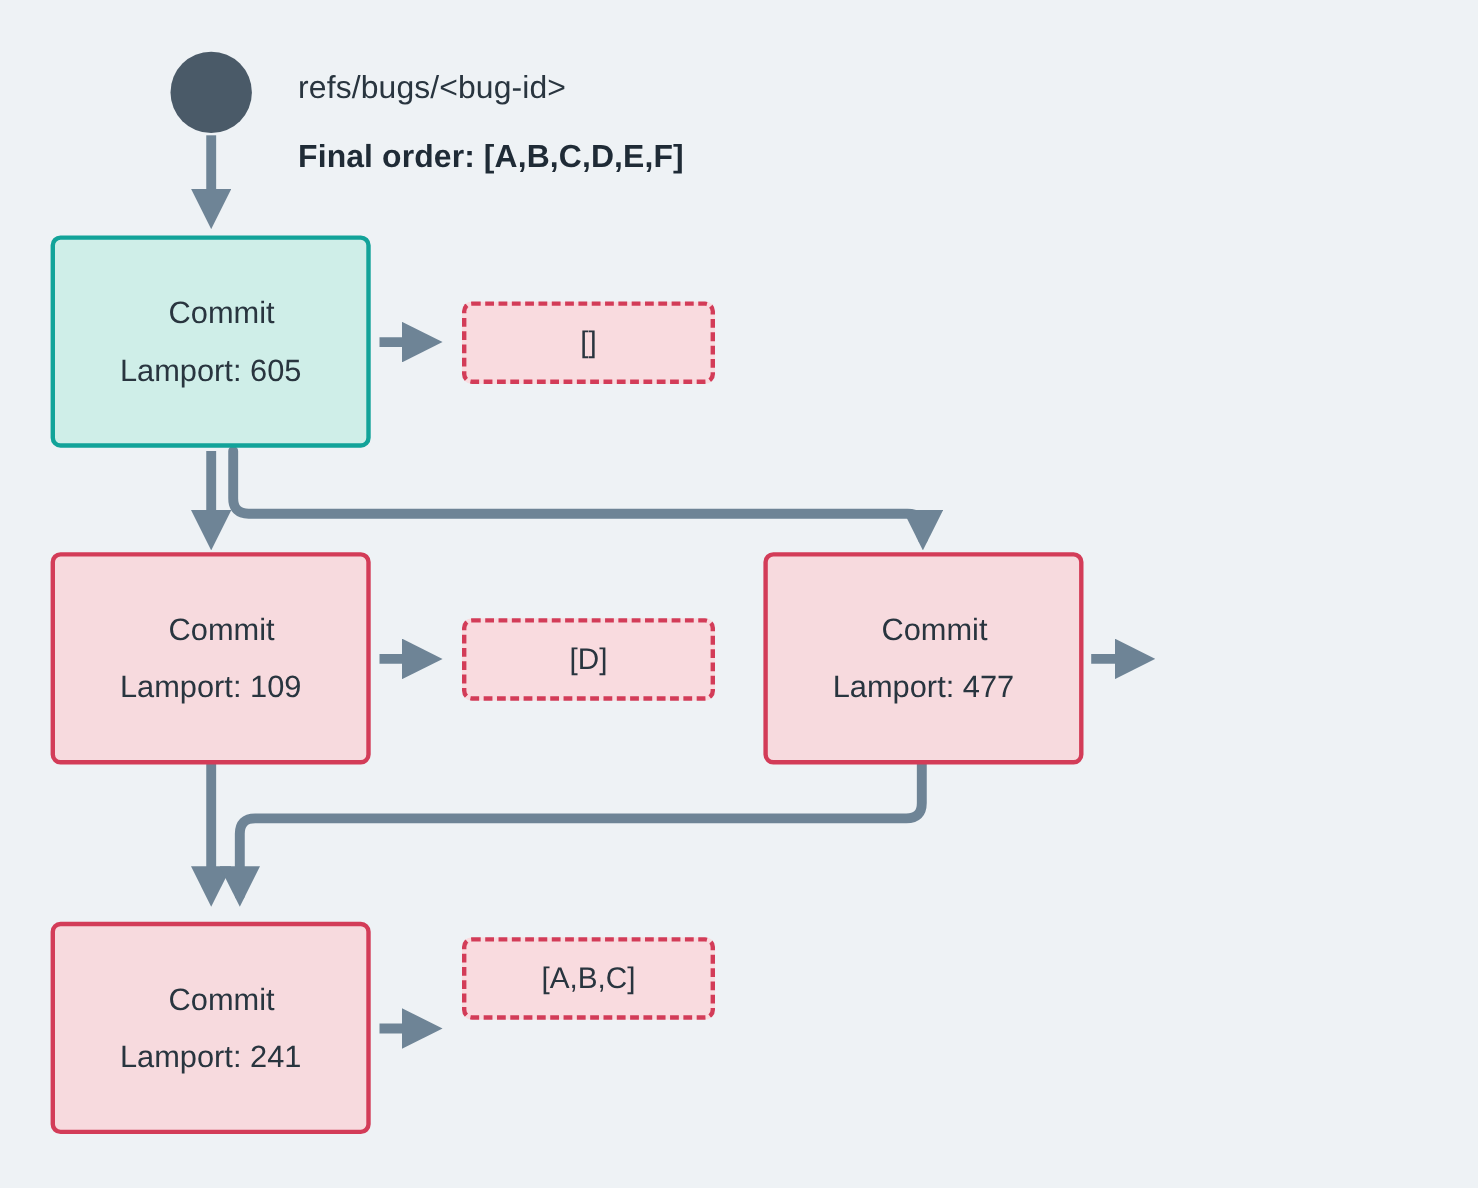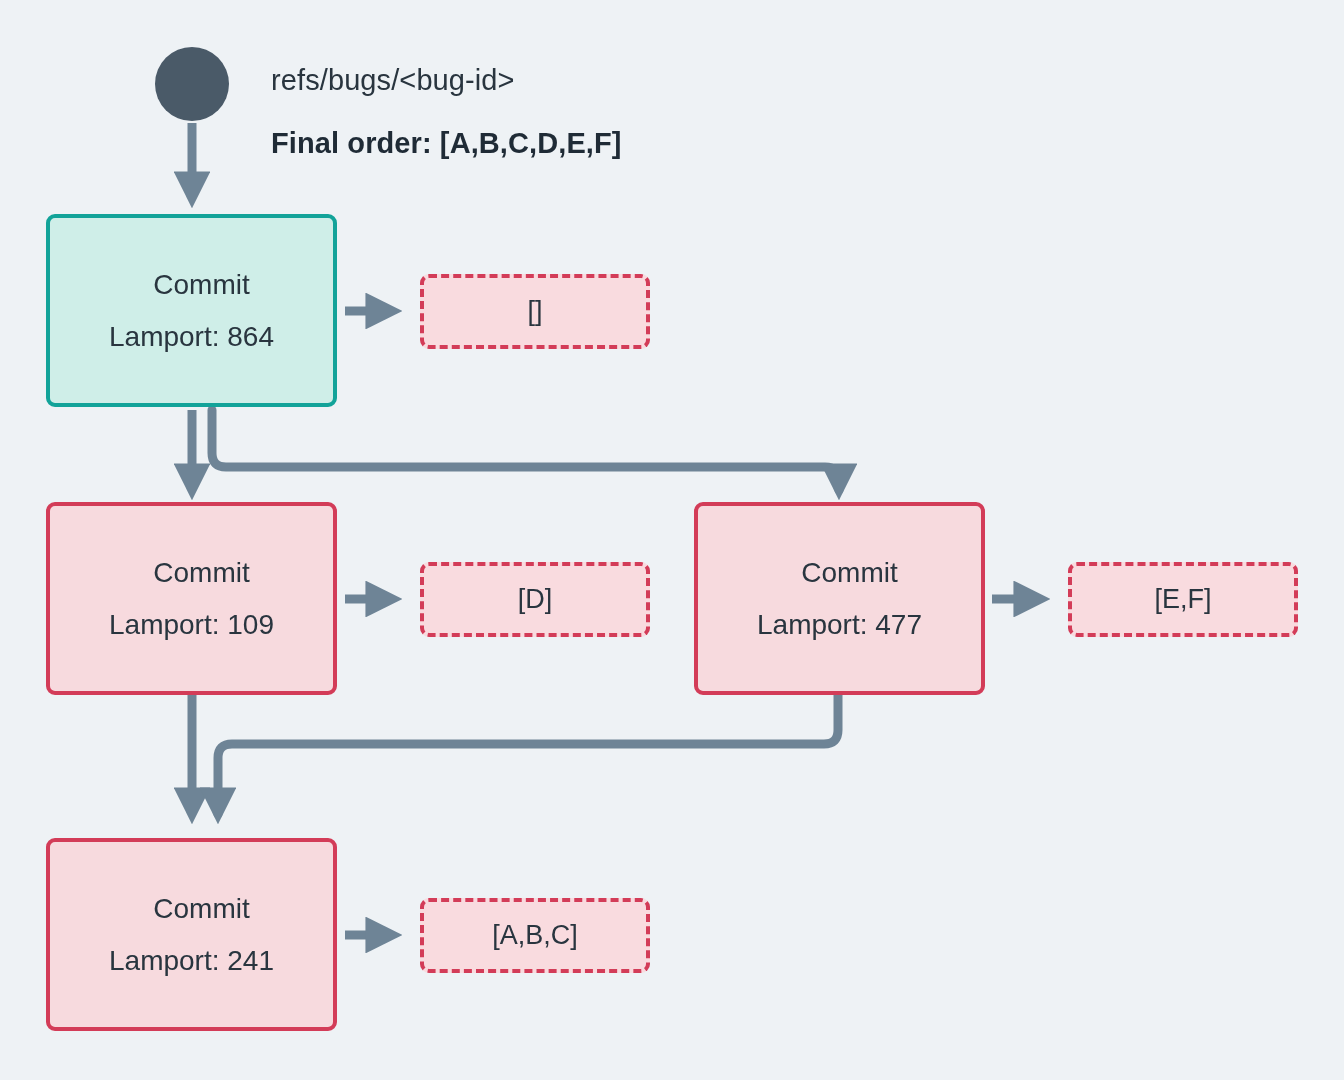--- a/index.html
+++ b/index.html
@@ -138,43 +138,40 @@
     <path d="M 345 935 L 392 935" stroke="#6e8496" stroke-width="9" fill="none" marker-end="url(#arrow)"></path>
   </svg>
 
   <div class="root-dot"></div>
 
   <div class="ref-label">refs/bugs/&lt;bug-id&gt;</div>
   <div class="final-order">Final order: [A,B,C,D,E,F]</div>
 
   <div class="node teal" style="left:46px; top:214px; width:291px; height:193px;">
     <div class="line first">Commit</div>
-    <div class="line">Lamport: 864</div>
+    <div class="line">Lamport: 605</div>
   </div>
   <div class="payload" style="left:420px; top:274px; width:230px; height:75px;">
     <span>[]</span>
   </div>
 
   <div class="node red" style="left:46px; top:502px; width:291px; height:193px;">
     <div class="line first">Commit</div>
     <div class="line">Lamport: 109</div>
   </div>
   <div class="payload" style="left:420px; top:562px; width:230px; height:75px;">
     <span>[D]</span>
   </div>
 
   <div class="node red" style="left:694px; top:502px; width:291px; height:193px;">
     <div class="line first">Commit</div>
     <div class="line">Lamport: 477</div>
   </div>
-  <div class="payload" style="left:1068px; top:562px; width:230px; height:75px;">
-    <span>[E,F]</span>
-  </div>
 
   <div class="node red" style="left:46px; top:838px; width:291px; height:193px;">
     <div class="line first">Commit</div>
     <div class="line">Lamport: 241</div>
   </div>
-  <div class="payload" style="left:420px; top:898px; width:230px; height:75px;">
+  <div class="payload" style="left:420px; top:852px; width:230px; height:75px;">
     <span>[A,B,C]</span>
   </div>
 
 </div>
 
 </body></html>

